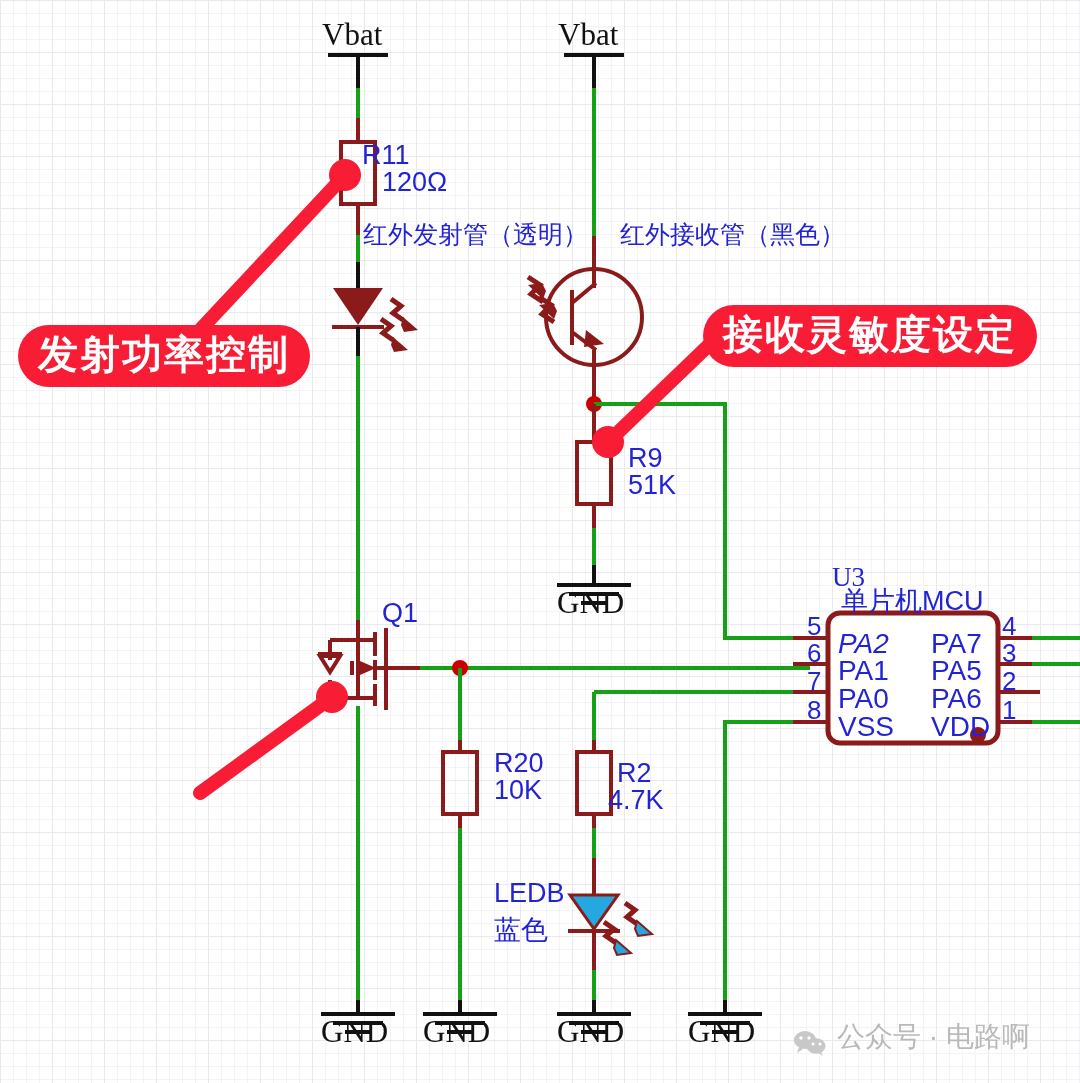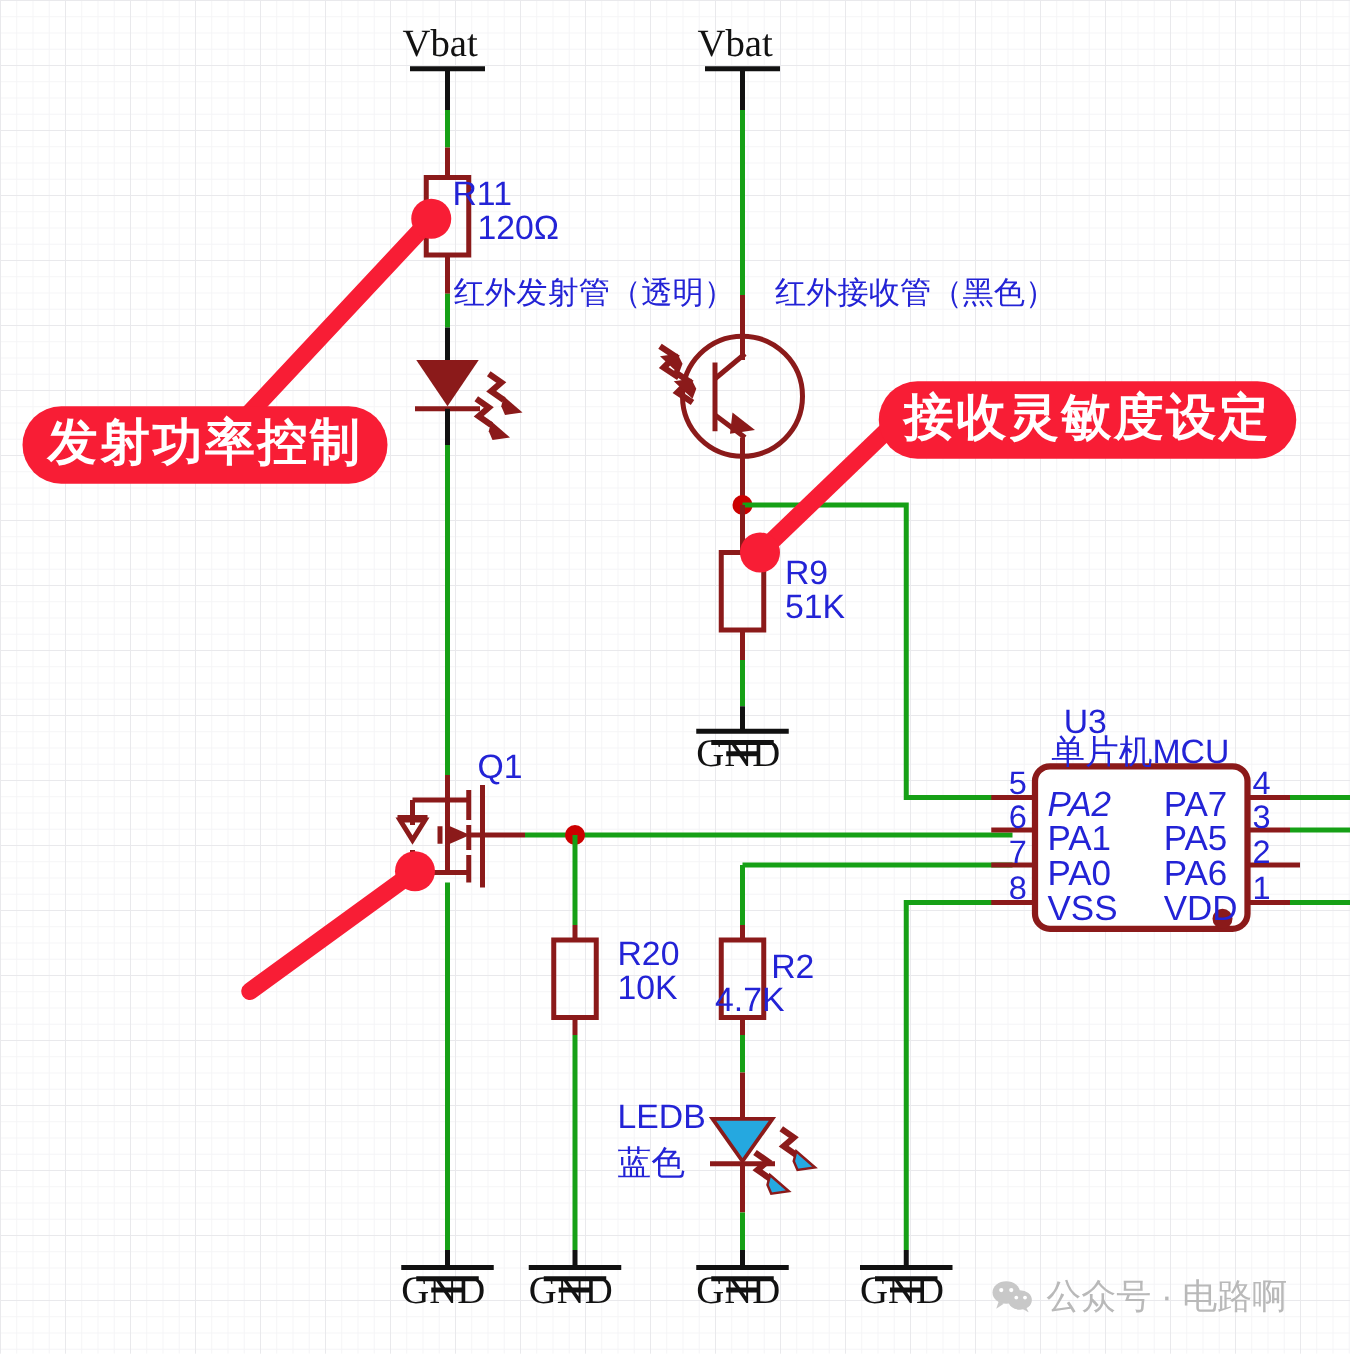--- a/index.html
+++ b/index.html
@@ -311,26 +311,26 @@
   <div class="lbl lbl-blue" style="left:628px; top:470px;">51K</div>
 
   <div class="lbl lbl-serif" style="left:557px; top:586px;">GND</div>
 
   <div class="lbl lbl-blue" style="left:382px; top:598px;">Q1</div>
 
   <div class="lbl lbl-blue" style="left:494px; top:748px;">R20</div>
   <div class="lbl lbl-blue" style="left:494px; top:775px;">10K</div>
 
   <div class="lbl lbl-blue" style="left:617px; top:758px;">R2</div>
-  <div class="lbl lbl-blue" style="left:572px; top:785px;">4.7K</div>
+  <div class="lbl lbl-blue" style="left:608px; top:785px;">4.7K</div>
 
   <div class="lbl lbl-blue" style="left:494px; top:878px;">LEDB</div>
   <div class="lbl lbl-blue" style="left:494px; top:915px;">蓝色</div>
 
-  <div class="lbl lbl-blue" style="left:851px; top:562px;">U3</div>
+  <div class="lbl lbl-blue" style="left:832px; top:562px;font-family:Liberation Serif, serif;">U3</div>
   <div class="lbl lbl-blue" style="left:830px; top:586px;margin-left:11px;">单片机MCU</div>
 
   <div class="lbl pinnum" style="left:807px; top:612px;">5</div>
   <div class="lbl pinnum" style="left:807px; top:639px;">6</div>
   <div class="lbl pinnum" style="left:807px; top:667px;">7</div>
   <div class="lbl pinnum" style="left:807px; top:696px;">8</div>
 
   <div class="lbl pinname" style="left:838px; top:628px;font-style:italic;">PA2</div>
   <div class="lbl pinname" style="left:838px; top:655px;">PA1</div>
   <div class="lbl pinname" style="left:838px; top:683px;">PA0</div>
@@ -347,21 +347,21 @@
   <div class="lbl pinname" style="left:931px; top:711px;">VDD</div>
 
   <div class="lbl lbl-serif" style="left:321px; top:1015px;">GND</div>
   <div class="lbl lbl-serif" style="left:423px; top:1015px;">GND</div>
   <div class="lbl lbl-serif" style="left:557px; top:1015px;">GND</div>
   <div class="lbl lbl-serif" style="left:688px; top:1015px;">GND</div>
 
   <div class="callout" style="left:18px; top:325px;">发射功率控制</div>
   <div class="callout" style="left:703px; top:305px;">接收灵敏度设定</div>
 
-  <div class="watermark" style="left:793px; top:1018px;">
+  <div class="watermark" style="left:793px; top:1018px;align-items:flex-end;">
     <span style="display:inline-block;position:relative;width:34px;height:26px;">
       <svg viewBox="0 0 34 26" width="34" height="26">
         <ellipse cx="12" cy="10" rx="11" ry="9" fill="#c8c8c8"></ellipse>
         <polygon points="6,17 4,23 10,19" fill="#c8c8c8"></polygon>
         <circle cx="8" cy="8" r="1.7" fill="#ffffff"></circle>
         <circle cx="16" cy="8" r="1.7" fill="#ffffff"></circle>
         <ellipse cx="23" cy="16" rx="9.5" ry="7.8" fill="#c8c8c8"></ellipse>
         <polygon points="28,22 30,26 25,23" fill="#c8c8c8"></polygon>
         <circle cx="20" cy="14" r="1.5" fill="#ffffff"></circle>
         <circle cx="27" cy="14" r="1.5" fill="#ffffff"></circle>

